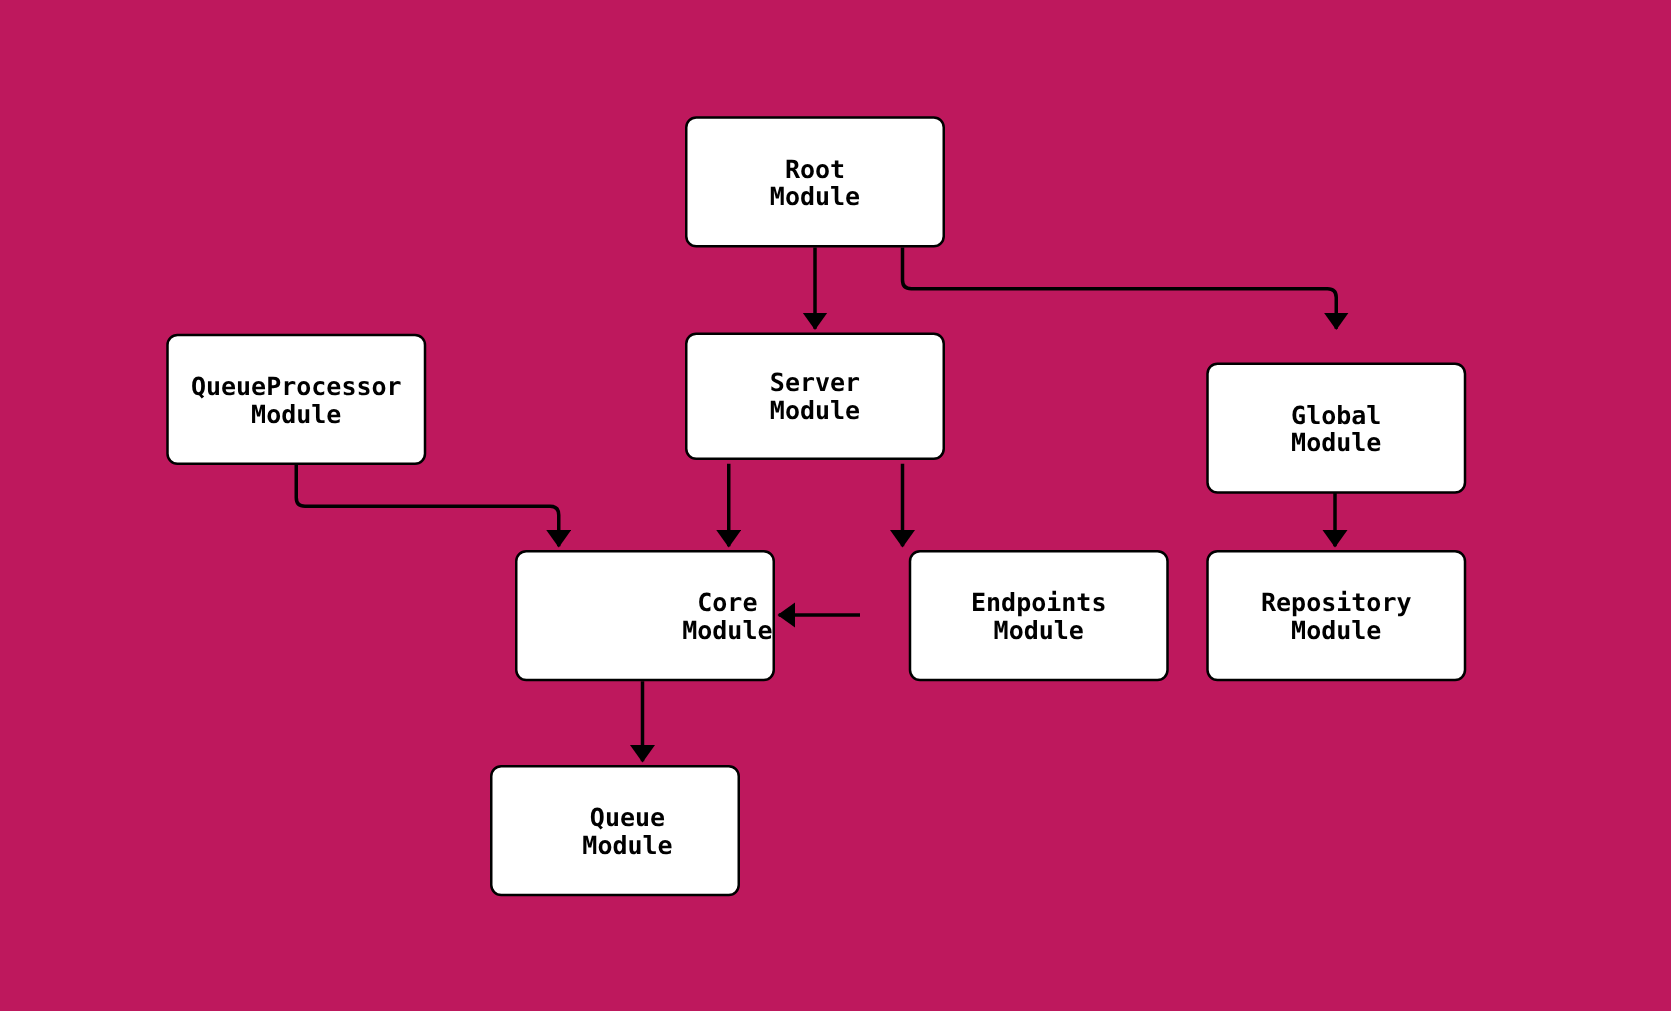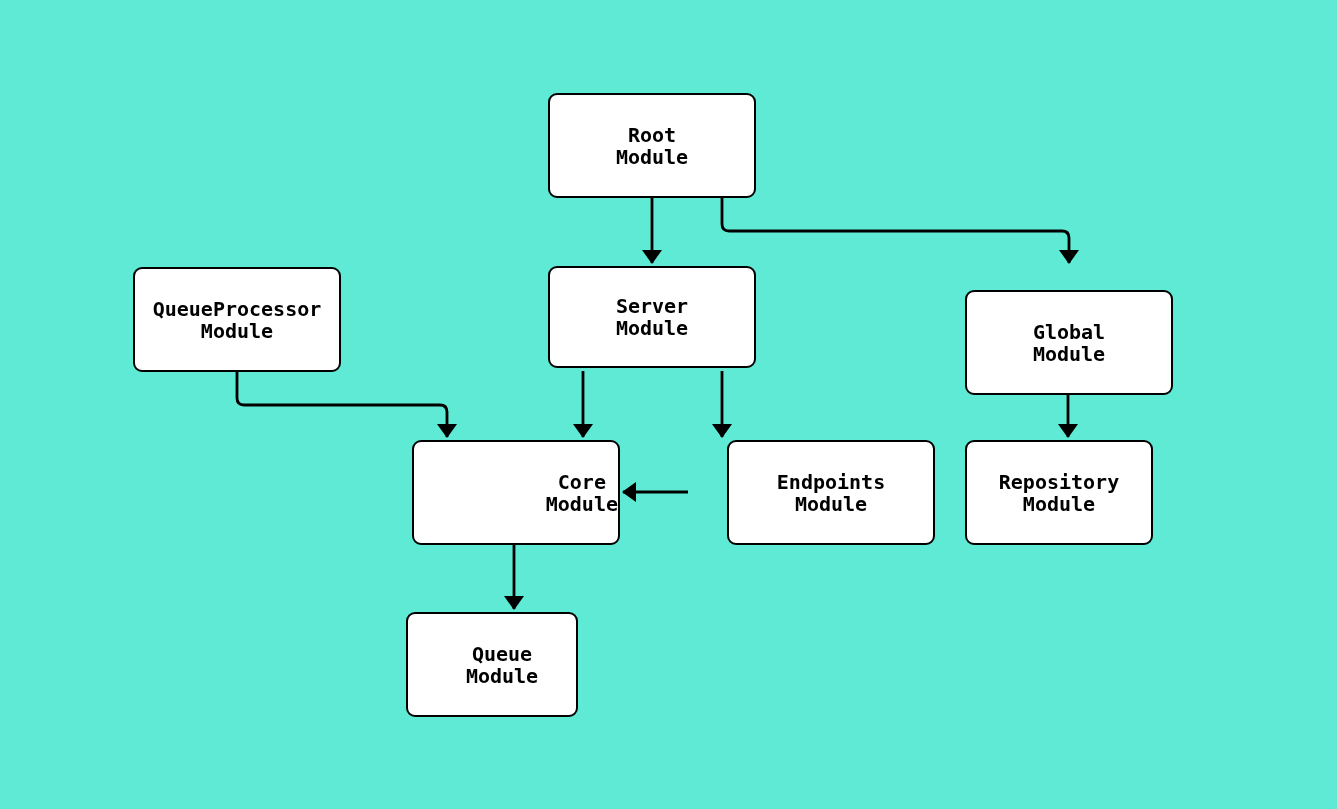--- a/index.html
+++ b/index.html
@@ -4,21 +4,21 @@
 <style>
   html, body {
     margin: 0;
     padding: 0;
     background: #ffffff;
   }
   #canvas {
     position: relative;
     width: 1337px;
     height: 809px;
-    background: #5eead4;
+    background: #be185d;
     overflow: hidden;
     font-family: "DejaVu Sans Mono", monospace;
   }
   #edges {
     position: absolute;
     left: 0;
     top: 0;
     width: 1337px;
     height: 809px;
   }
@@ -85,21 +85,21 @@
 Module</div>
     </div>
     <div class="node" style="left: 412px; top: 440px; width: 208px; height: 105px; justify-content: flex-end;">
       <div class="node-label">Core
 Module</div>
     </div>
     <div class="node" style="left: 688px; top: 440px; width: 208px; height: 105px; margin-left: 39px;">
       <div class="node-label">Endpoints
 Module</div>
     </div>
-    <div class="node" style="left: 965px; top: 440px; width: 188px; height: 105px;">
+    <div class="node" style="left: 965px; top: 440px; width: 208px; height: 105px;">
       <div class="node-label">Repository
 Module</div>
     </div>
-    <div class="node" style="left: 406px; top: 612px; width: 172px; height: 105px; padding-left: 20px;">
+    <div class="node" style="left: 392px; top: 612px; width: 200px; height: 105px; padding-left: 20px;">
       <div class="node-label">Queue
 Module</div>
     </div>
   </div>
 
 </body></html>

